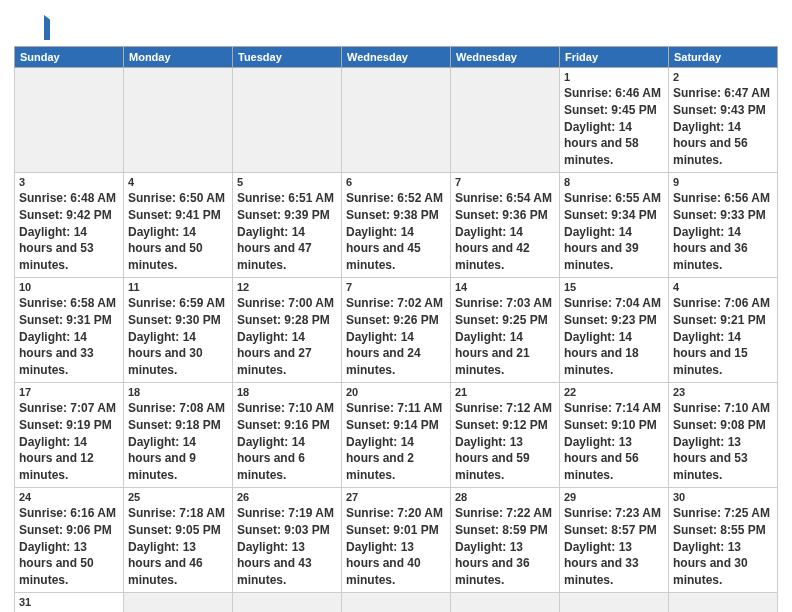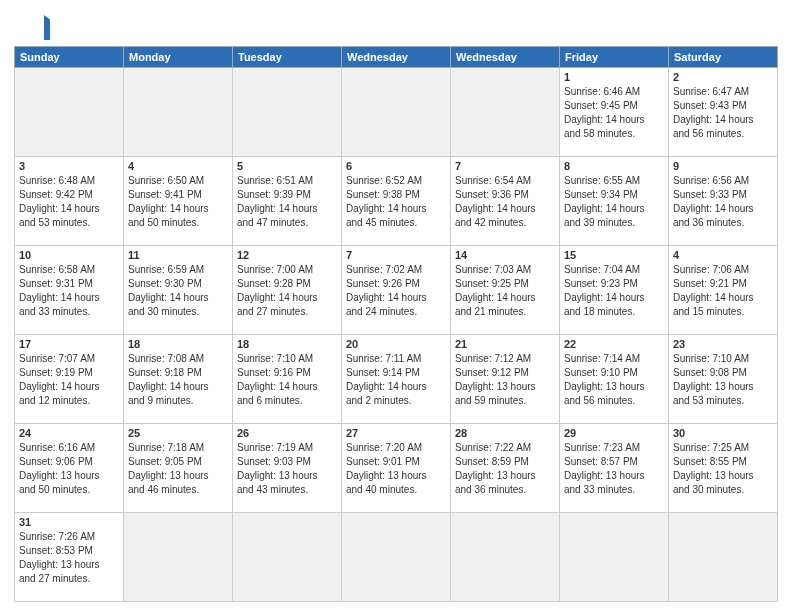--- a/index.html
+++ b/index.html
@@ -85,23 +85,24 @@
     .calendar td.last-row {
       height: 60px;
     }
     .day-num {
       font-size: 11px;
       font-weight: bold;
       margin-bottom: 2px;
       display: block;
     }
     .day-info {
-      font-size: 10px;
+      font-size: 12px;
       line-height: 1.4;
       color: #333;
+      font-weight: bold;
     }
   </style>
 </head>
 <body>
 
 <div class="page">
   <div class="header">
     <div class="logo">
       <svg class="logo-icon" viewBox="0 0 36 30">
           <svg viewBox="0 0 50 40" width="50" height="40">

